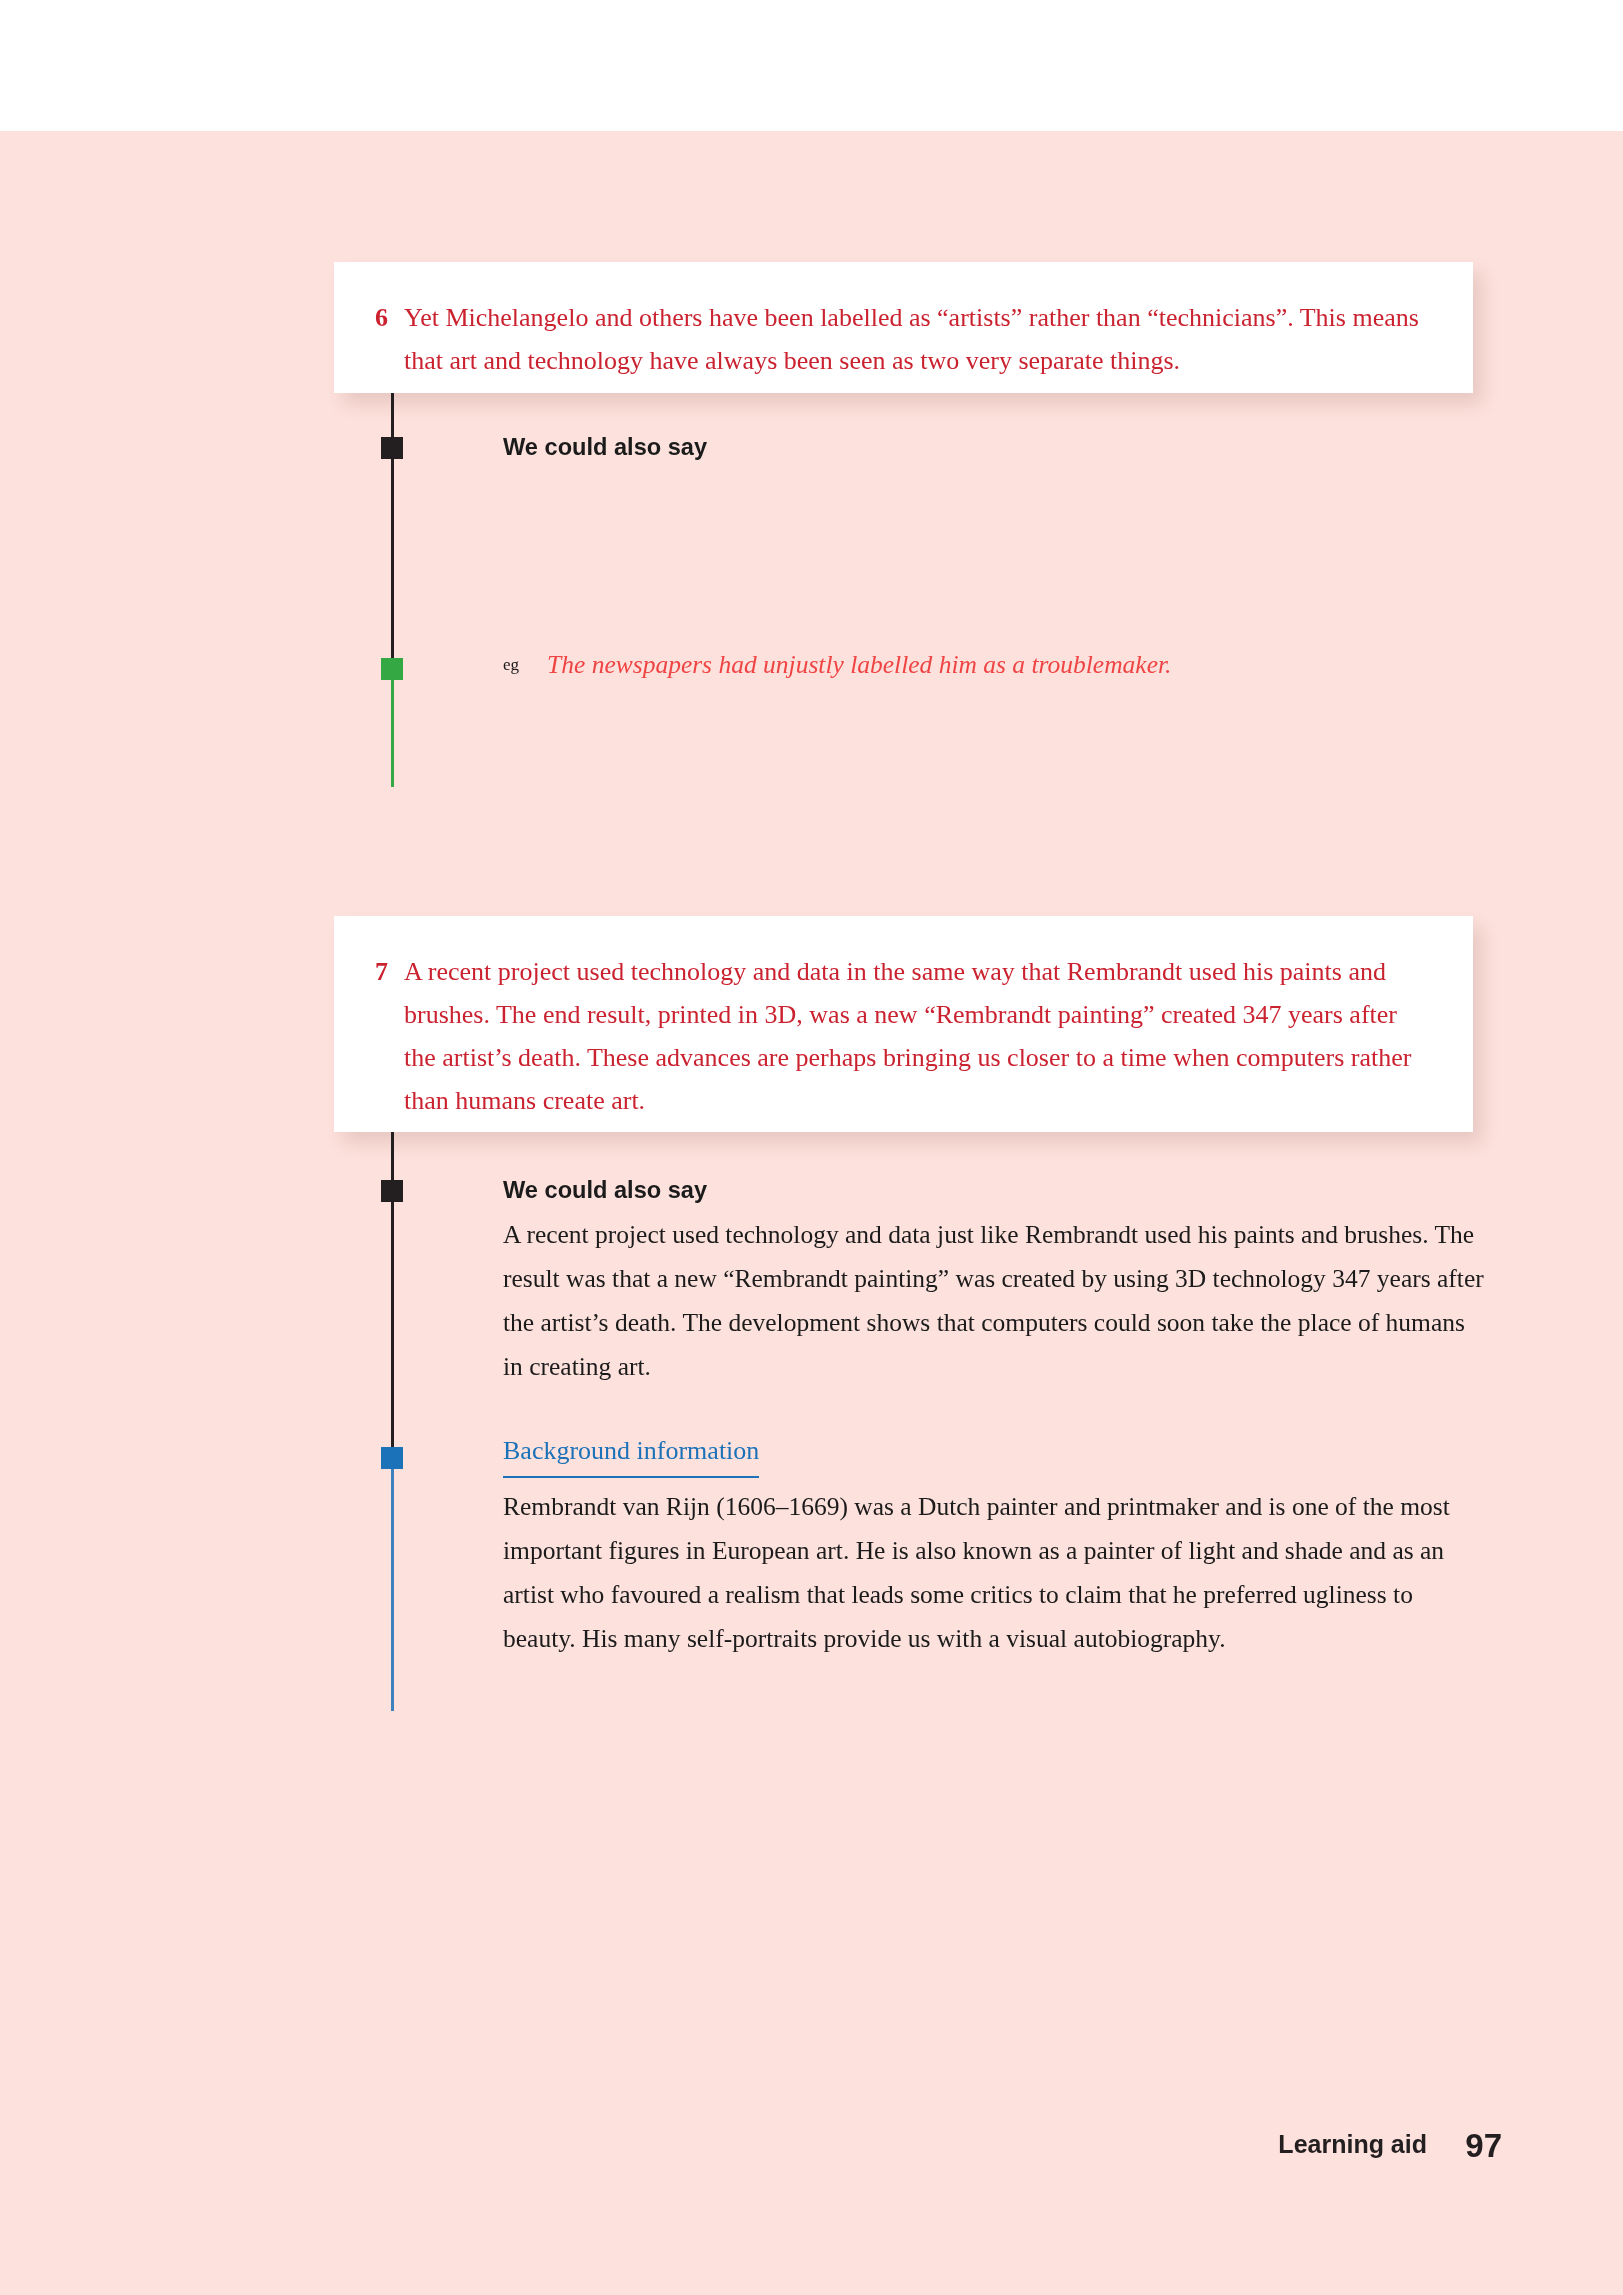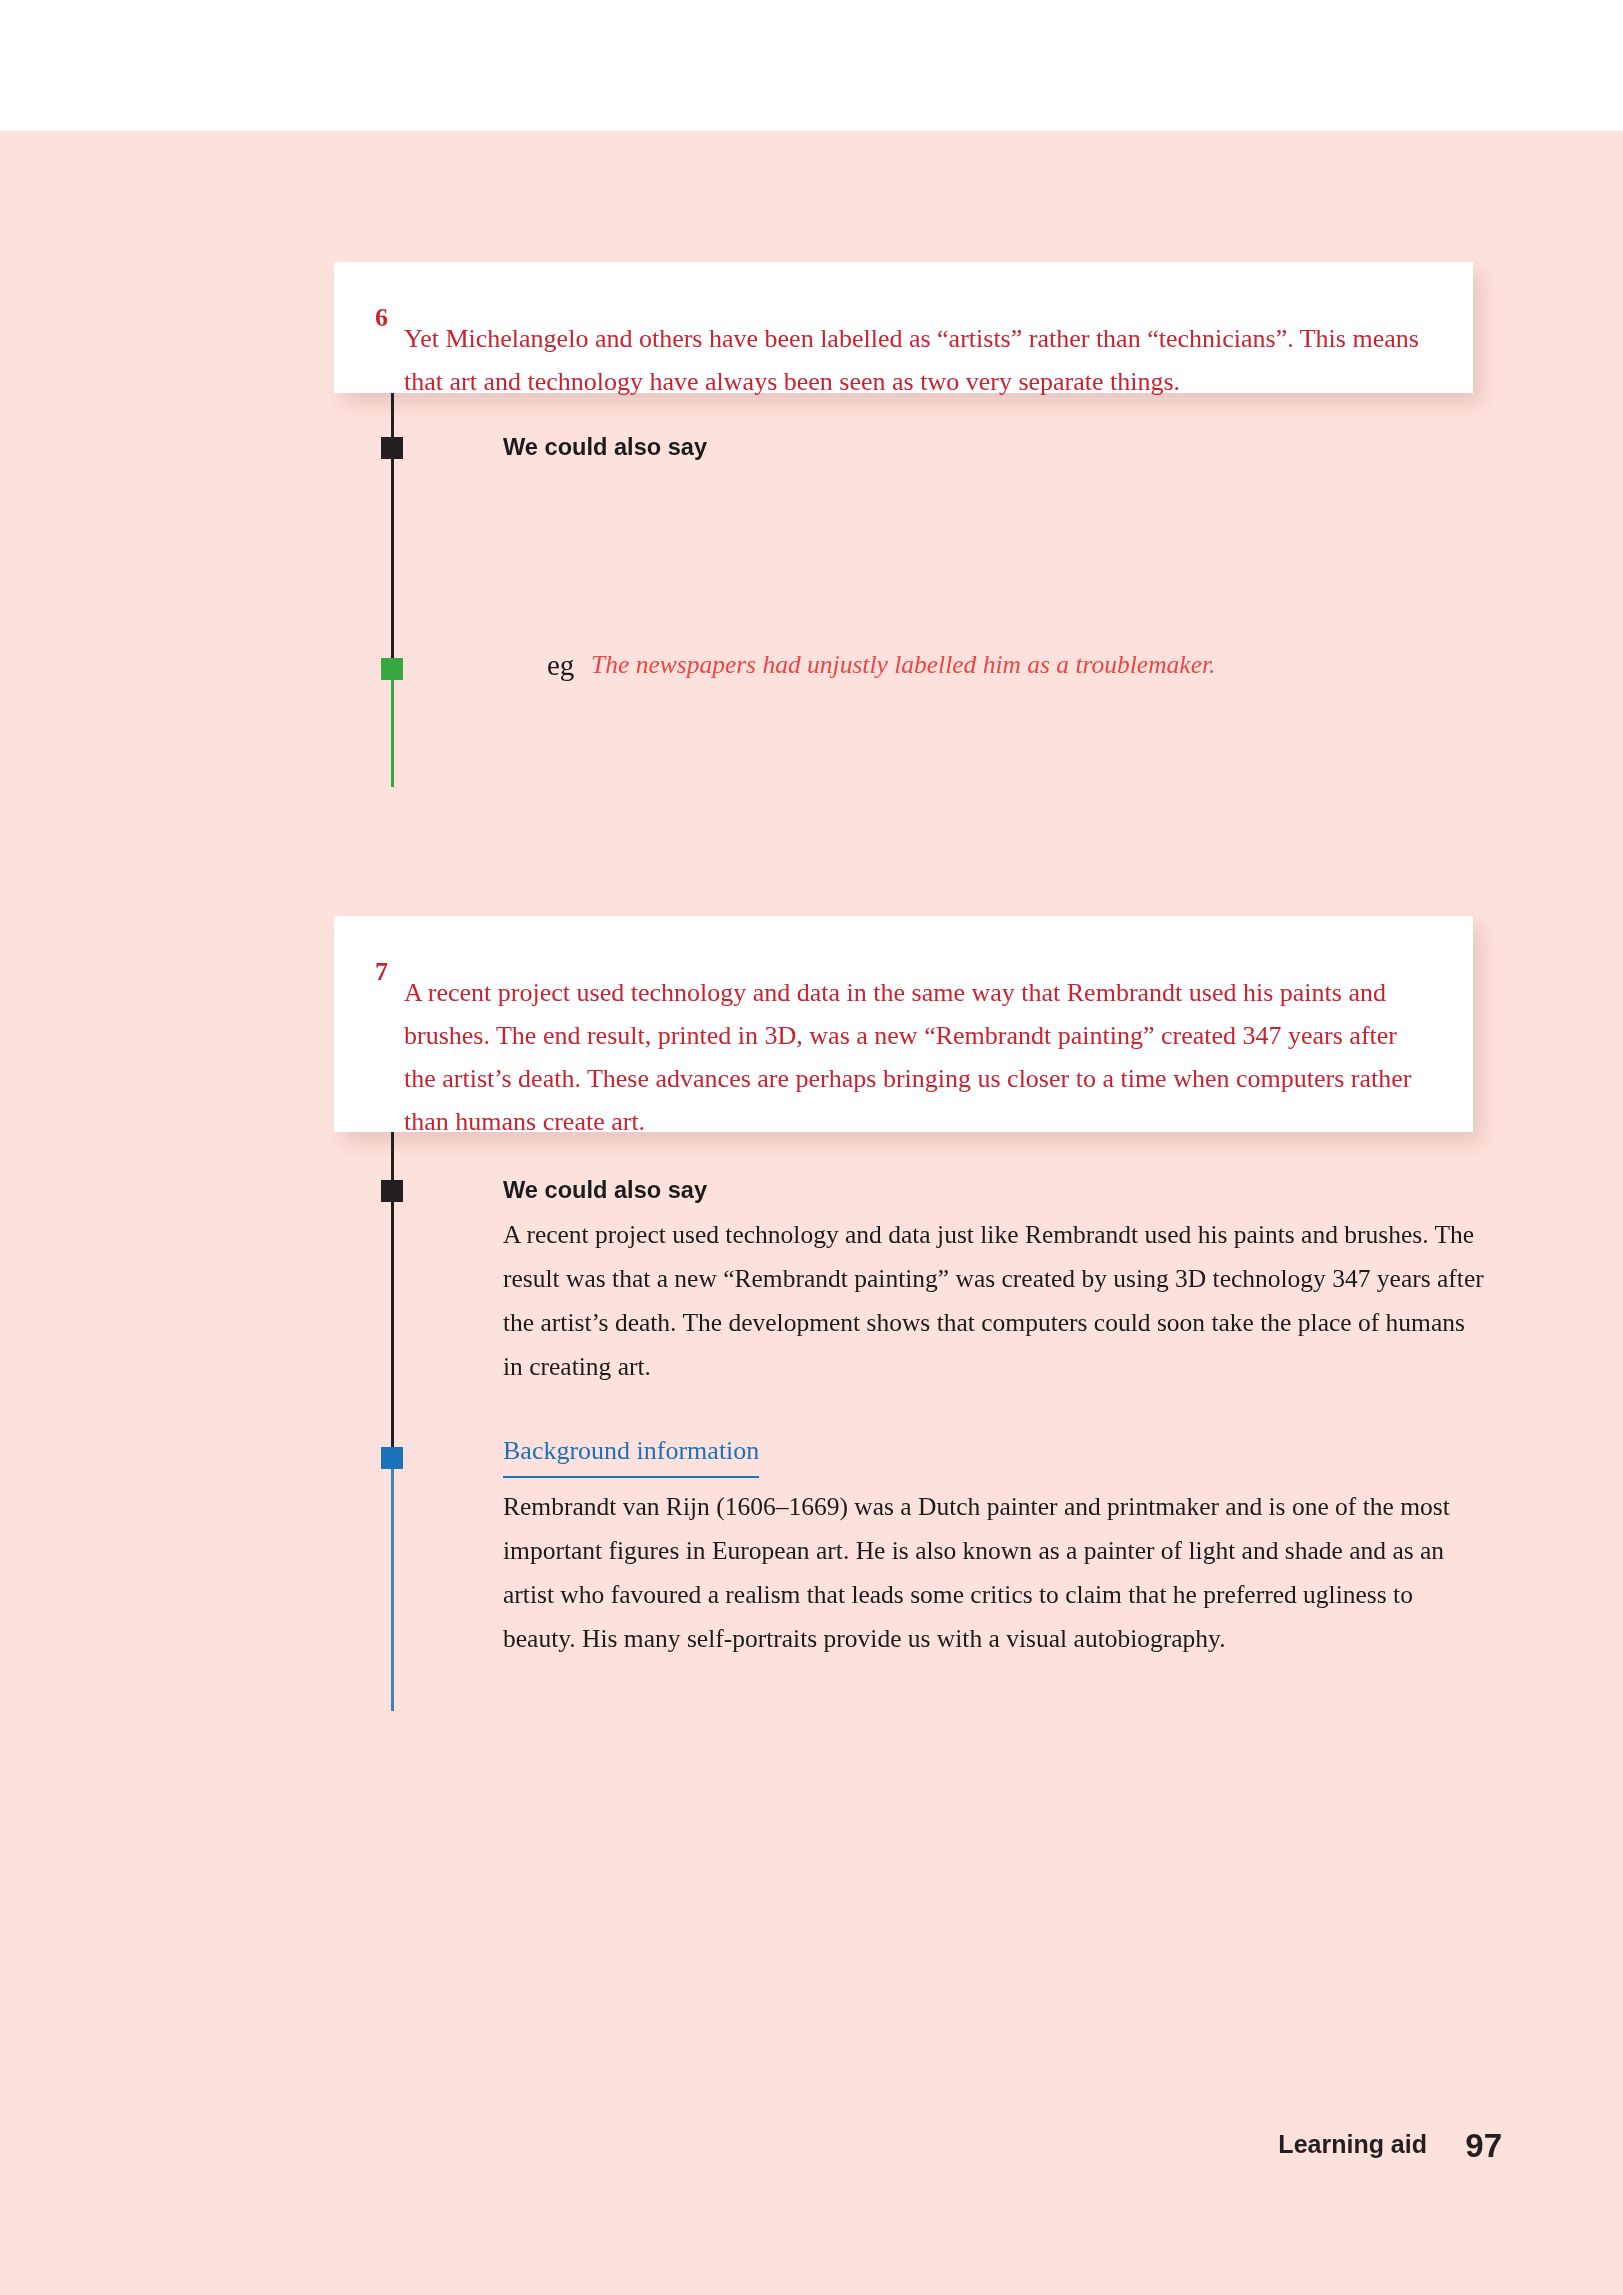--- a/index.html
+++ b/index.html
@@ -50,21 +50,20 @@
     font-weight: 700;
     width: 29px;
     flex: 0 0 29px;
     text-align: left;
   }
   .quote-text {
     color: #cb2230;
     font-size: 26px;
     line-height: 43px;
     flex: 1 1 auto;
-    margin-top: 21px;
   }
 
   
   .rail {
     position: absolute;
     width: 2.6px;
   }
   .marker {
     position: absolute;
     width: 22px;
@@ -103,24 +102,23 @@
     color: #34a843;
     font-weight: 700;
   }
   .eg-row {
     display: flex;
     margin-top: 0;
   }
   .eg-label {
     width: 44px;
     flex: 0 0 44px;
-    font-size: 29px;
+    font-size: 17px;
     line-height: 44px;
     color: #1b1b1b;
-    margin-left: 44px;
   }
   .eg-text {
     font-style: italic;
     font-size: 25.5px;
     line-height: 44px;
     color: #ef4444;
   }
 
   
   .footer {

